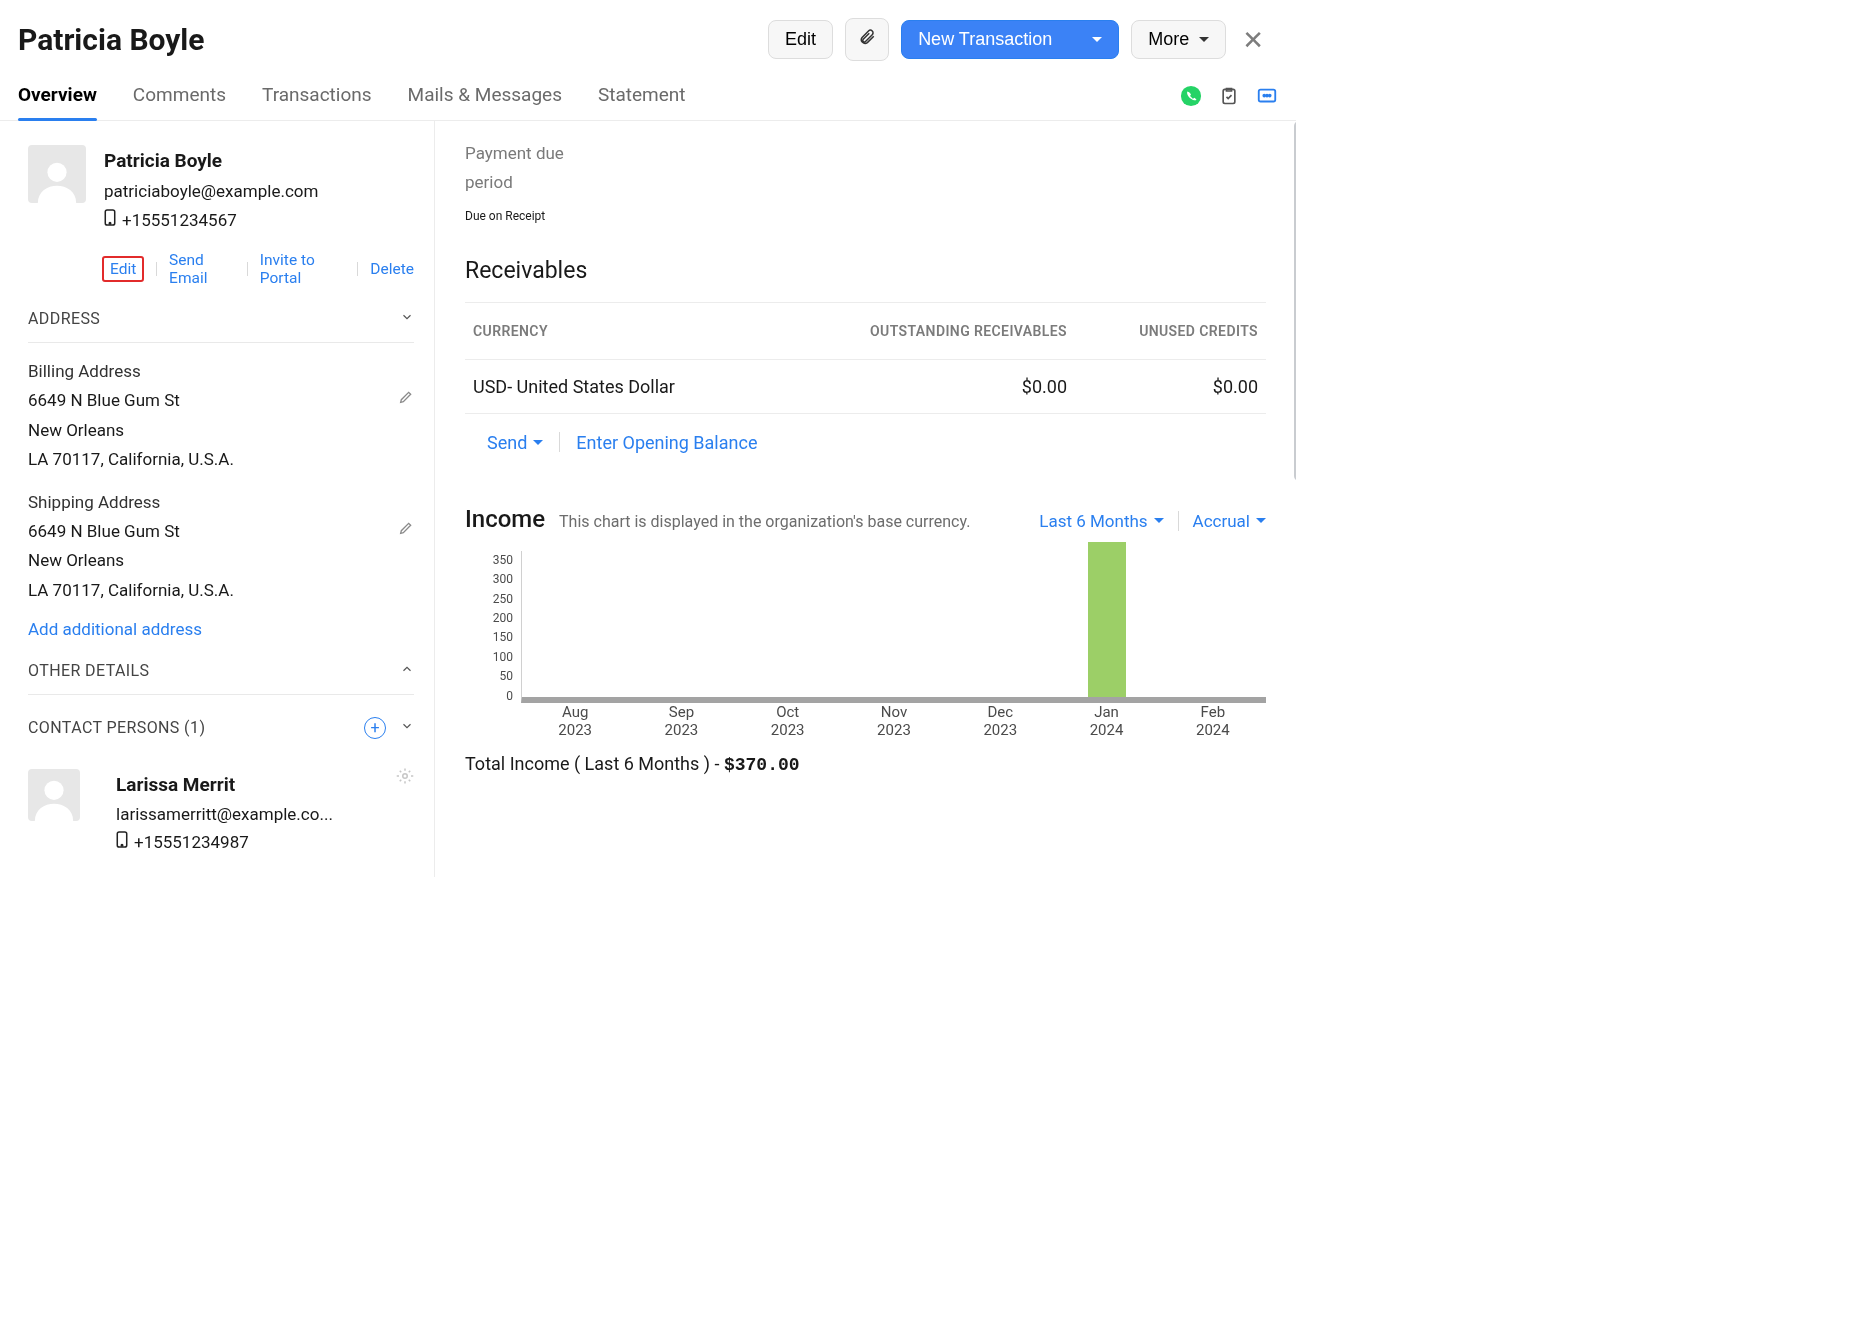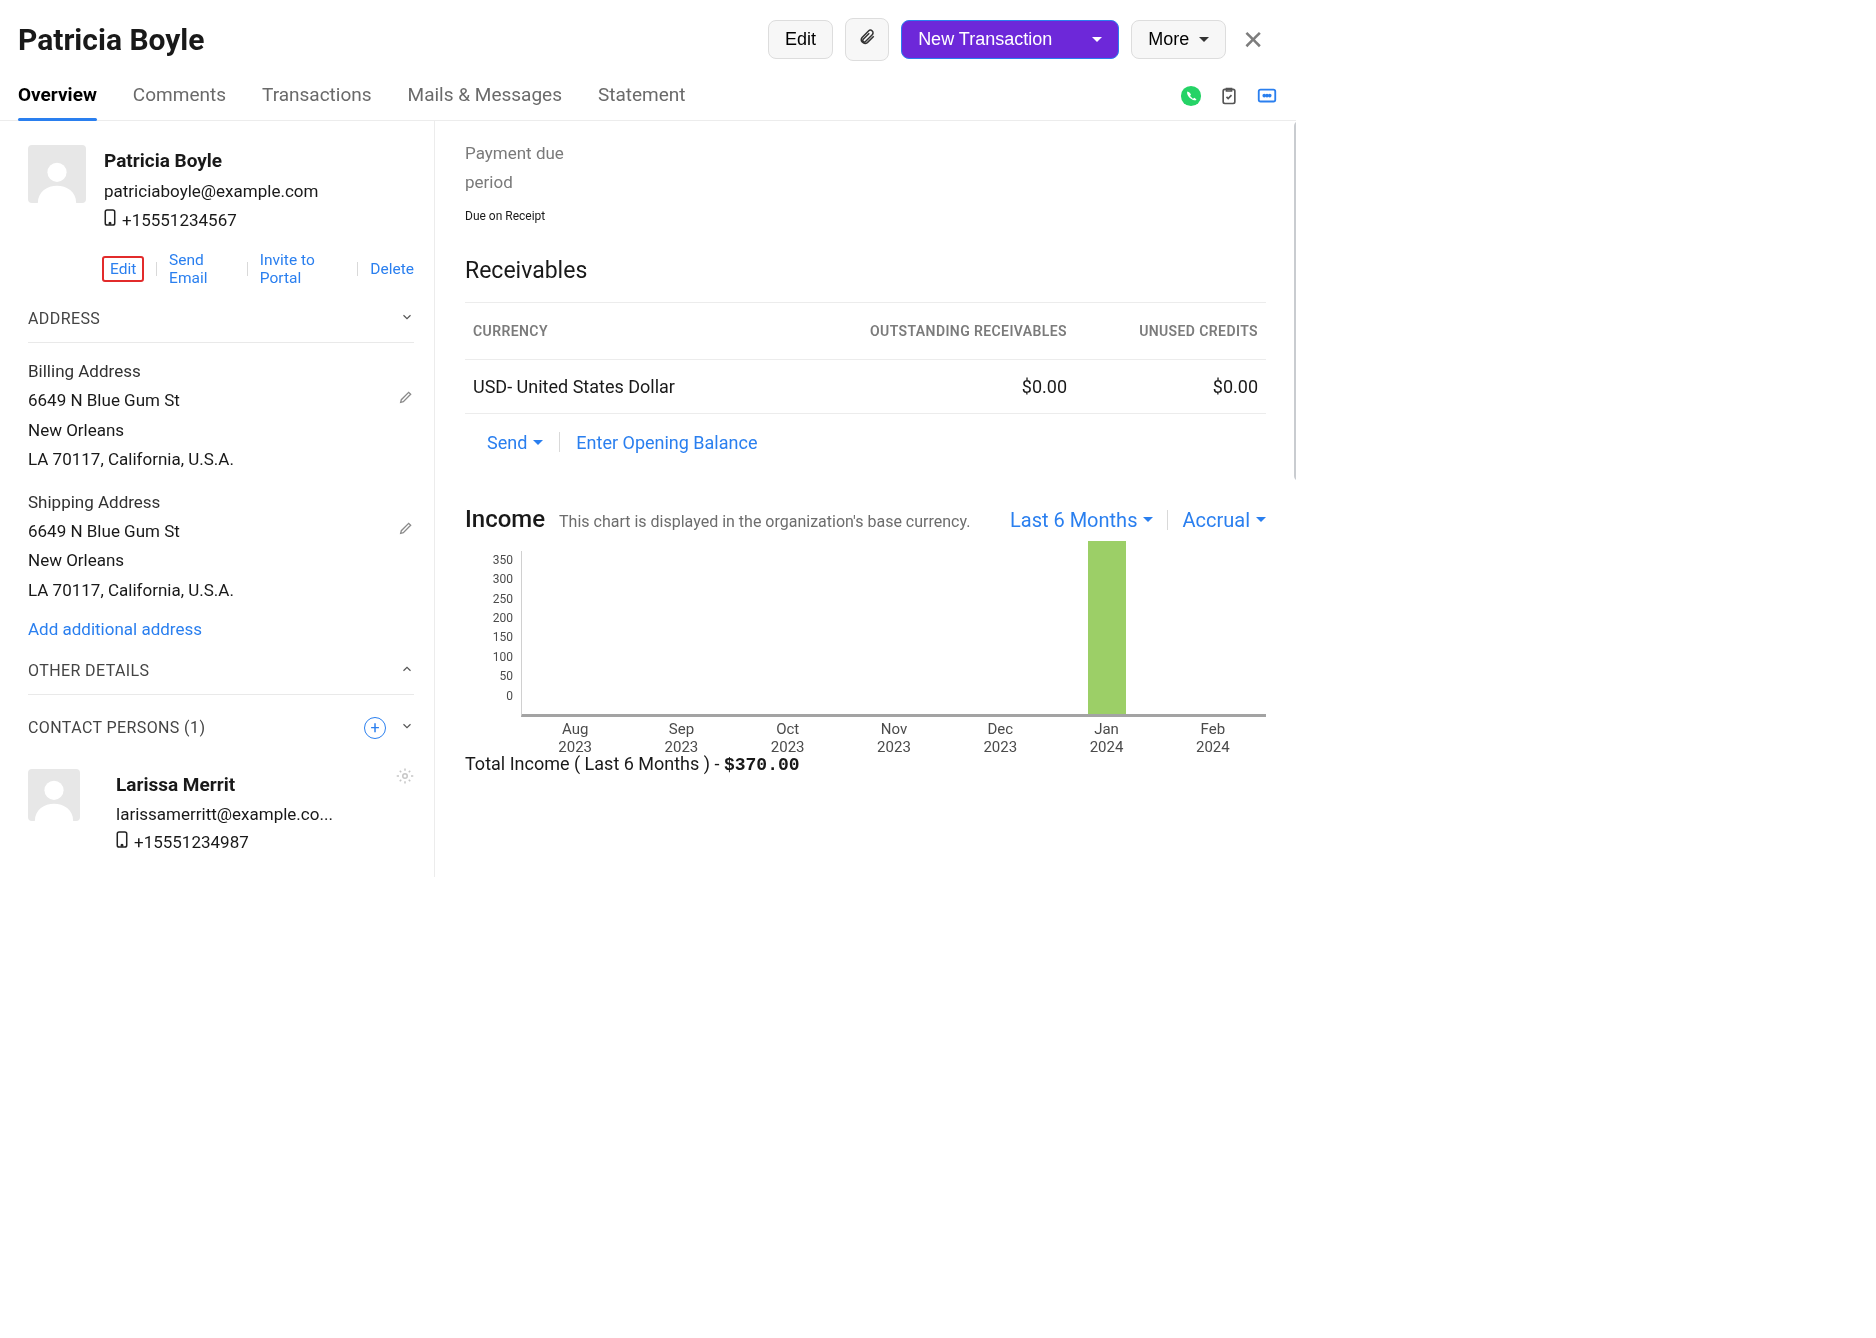--- a/index.html
+++ b/index.html
@@ -10,21 +10,21 @@
   font-size: 16px;
 }
 .page { width: 1296px; height: 906px; position: relative; overflow: hidden; }
 
 
 .header { display: flex; align-items: center; justify-content: space-between; padding: 18px 28px 10px 18px; }
 .title { font-size: 30px; font-weight: 700; }
 .header-actions { display: flex; gap: 12px; align-items: center; }
 .btn { border: 1px solid #ddd; background: #f7f7f7; border-radius: 8px; padding: 8px 16px; font-size: 18px; cursor: pointer; display: inline-flex; align-items: center; gap: 6px; }
 .btn.icon-only { padding: 8px 12px; }
-.btn.primary { background: #6d28d9; border-color: #2a7fef; color: #fff; gap: 36px; }
+.btn.primary { background: #3b82f6; border-color: #2a7fef; color: #fff; gap: 36px; }
 .btn.primary .caret { border-top-color: #fff; }
 .caret { display: inline-block; width: 0; height: 0; border-left: 5px solid transparent; border-right: 5px solid transparent; border-top: 5px solid #333; margin-left: 4px; }
 .close-x { font-size: 26px; color: #7d7d7d; cursor: pointer; padding: 0 4px; }
 
 
 .tabs-row { position: relative; border-bottom: 1px solid #ececec; display: flex; align-items: center; padding: 0 18px; }
 .tabs { display: flex; gap: 36px; }
 .tab { padding: 12px 0 14px 0; font-size: 19px; color: #6a6a6a; cursor: pointer; position: relative; }
 .tab.active { color: #000; font-weight: 700; }
 .tab.active::after { content: ""; position: absolute; left: 0; right: 0; bottom: -1px; height: 3px; background: #2a7fef; border-radius: 2px; }
@@ -75,26 +75,26 @@
 .table th { text-align: left; font-size: 14px; color: #7b7b7b; font-weight: 600; letter-spacing: .4px; padding: 20px 8px; border-top: 1px solid #ececec; border-bottom: 1px solid #ececec; }
 .table th.right, .table td.right { text-align: right; }
 .table td { padding: 16px 8px; font-size: 18px; border-bottom: 1px solid #ececec; }
 
 .link-row { display: flex; align-items: center; gap: 16px; margin-top: 18px; font-size: 18px; }
 .link-row .link { display: inline-flex; align-items: center; }
 
 .chart-head { display: flex; align-items: baseline; margin-top: 52px; gap: 14px; }
 .chart-title { font-size: 24px; font-weight: 500; }
 .chart-sub { color: #6d6d6d; font-size: 16px; flex: 1; }
-.chart-controls { display: flex; align-items: center; gap: 14px; font-size: 20px; }
+.chart-controls { display: flex; align-items: center; gap: 14px; font-size: 17px; }
 .chart-controls .link { display: inline-flex; align-items: center; }
 
 .chart-wrap { margin-top: 18px; height: 190px; display: flex; }
 .y-axis { width: 56px; display: flex; flex-direction: column; justify-content: space-between; align-items: flex-end; padding: 2px 8px 38px 0; font-size: 12px; color: #4b4b4b; }
-.plot { flex: 1; position: relative; border-left: 1px solid #d0d0d0; border-bottom: 3px solid #a3a3a3; margin-bottom: 24px; }
+.plot { flex: 1; position: relative; border-left: 1px solid #d0d0d0; border-bottom: 6px solid #a3a3a3; margin-bottom: 38px; }
 .bar { position: absolute; bottom: 0; width: 38px; background: #9ccf67; }
 .x-axis { position: absolute; left: 0; right: 0; bottom: -42px; display: flex; justify-content: space-around; font-size: 15px; color: #4b4b4b; text-align: center; }
 
 .total-line { margin-top: 12px; font-size: 18px; }
 .total-line b { font-weight: 700; font-family: Liberation Mono, monospace; }
 
 .scroll-track { position: absolute; top: 0; right: -8px; width: 10px; height: 360px; background: #c9ccd0; border-radius: 6px; }
 
 .clip-icon svg, .mini-svg { width: 18px; height: 20px; }
 </style>

